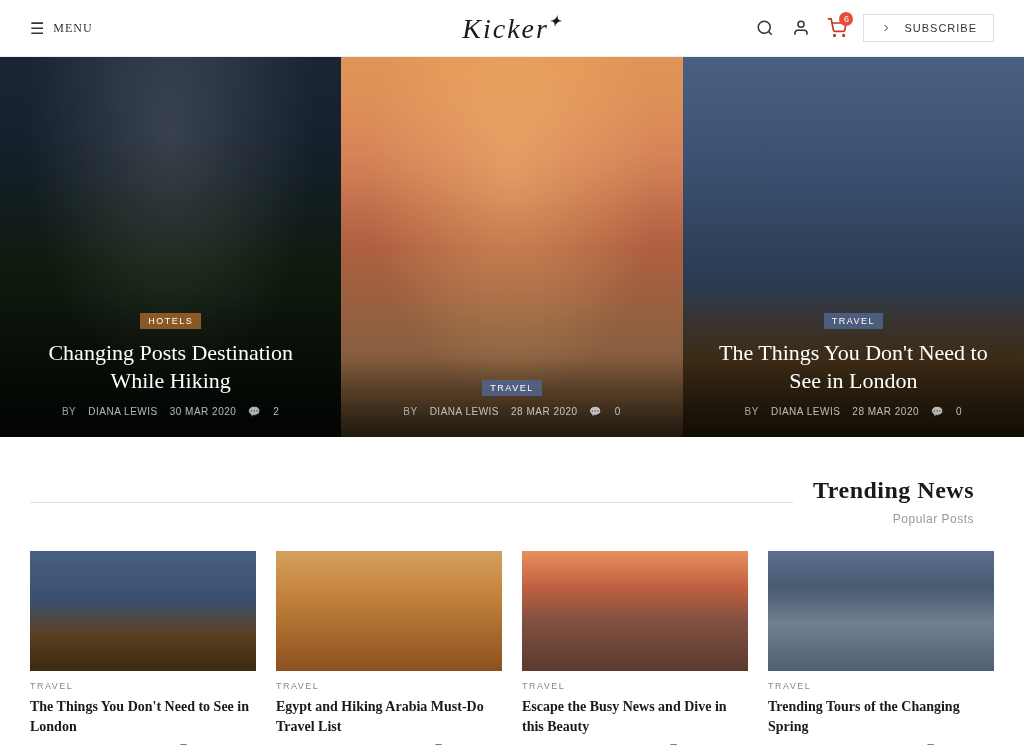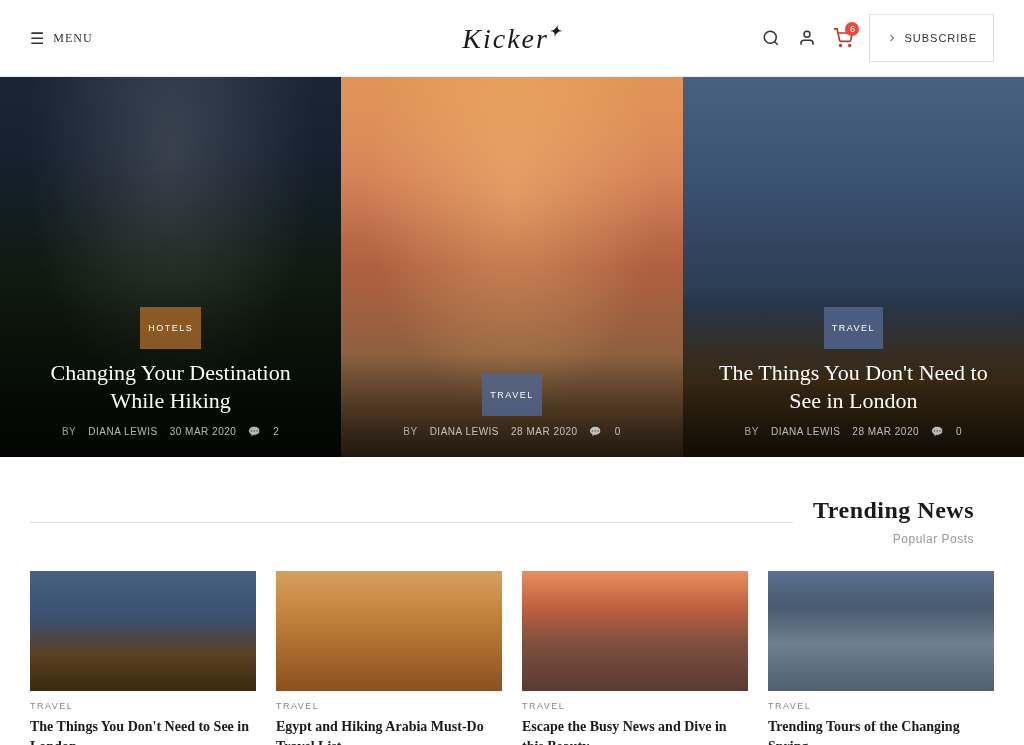--- a/index.html
+++ b/index.html
@@ -71,30 +71,30 @@
       width: 14px;
       height: 14px;
       border-radius: 50%;
       display: flex;
       align-items: center;
       justify-content: center;
       font-family: Arial, sans-serif;
     }
     .subscribe-btn {
       border: 1px solid #ddd;
-      padding: 17px 16px;
+      padding: 7px 16px;
       font-size: 11px;
       letter-spacing: 1px;
       text-transform: uppercase;
       cursor: pointer;
       background: #fff;
       color: #333;
       display: flex;
       align-items: center;
-      gap: 6px;
+      gap: 12px;
     }
 
     
     .hero-grid {
       display: grid;
       grid-template-columns: 1fr 1fr 1fr;
       gap: 0;
       height: 380px;
     }
     .hero-card {
@@ -145,21 +145,21 @@
       background: linear-gradient(0deg, rgba(0,0,0,0.7) 0%, transparent 100%);
       color: #fff;
     }
     .card-category {
       display: inline-block;
       background: rgba(160,100,40,0.85);
       color: #fff;
       font-size: 9px;
       letter-spacing: 1.5px;
       text-transform: uppercase;
-      padding: 16px 8px;
+      padding: 3px 8px;
       margin-bottom: 10px;
       font-family: Arial, sans-serif;
     }
     .card-category.travel { background: rgba(80,100,140,0.85); }
     .card-title {
       font-size: 22px;
       font-weight: 400;
       color: #fff;
       line-height: 1.3;
       text-align: center;
@@ -320,21 +320,21 @@
 </header>
 
 <section class="hero-grid">
 
   <div class="hero-card">
     <div class="card-bg-1"></div>
     <div class="hero-card-overlay">
       <div style="text-align:center;">
         <span class="card-category">HOTELS</span>
       </div>
-      <div class="card-title">Changing Your Destination While Hiking</div>
+      <div class="card-title">Changing Posts Destination While Hiking</div>
       <div class="card-meta">
         <span class="meta-by">BY</span>
         <span>DIANA LEWIS</span>
         <span>30 MAR 2020</span>
         <span>💬</span>
         <span>2</span>
       </div>
     </div>
   </div>
 

